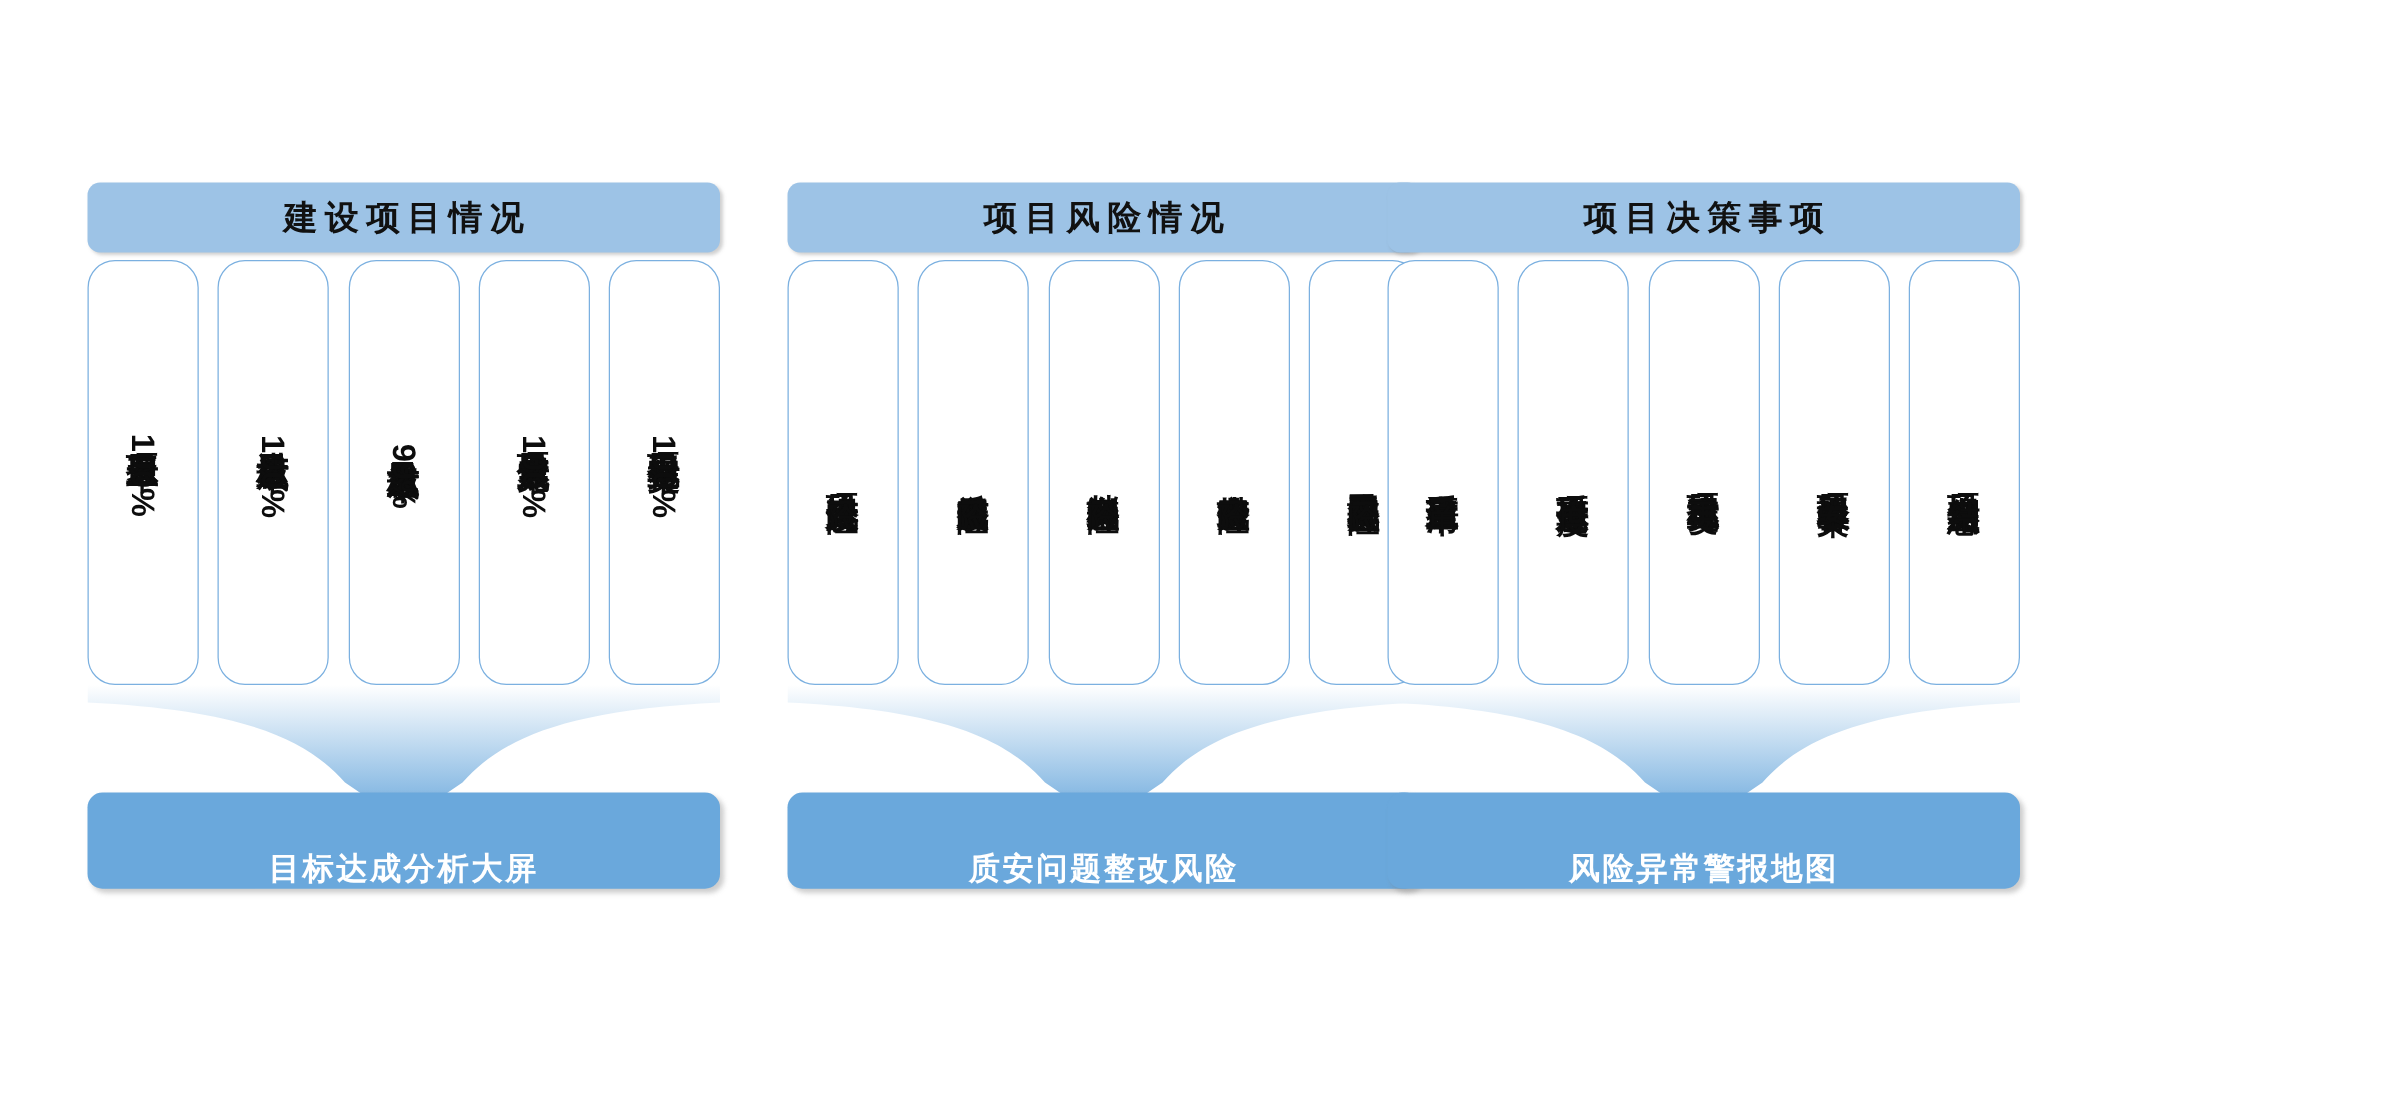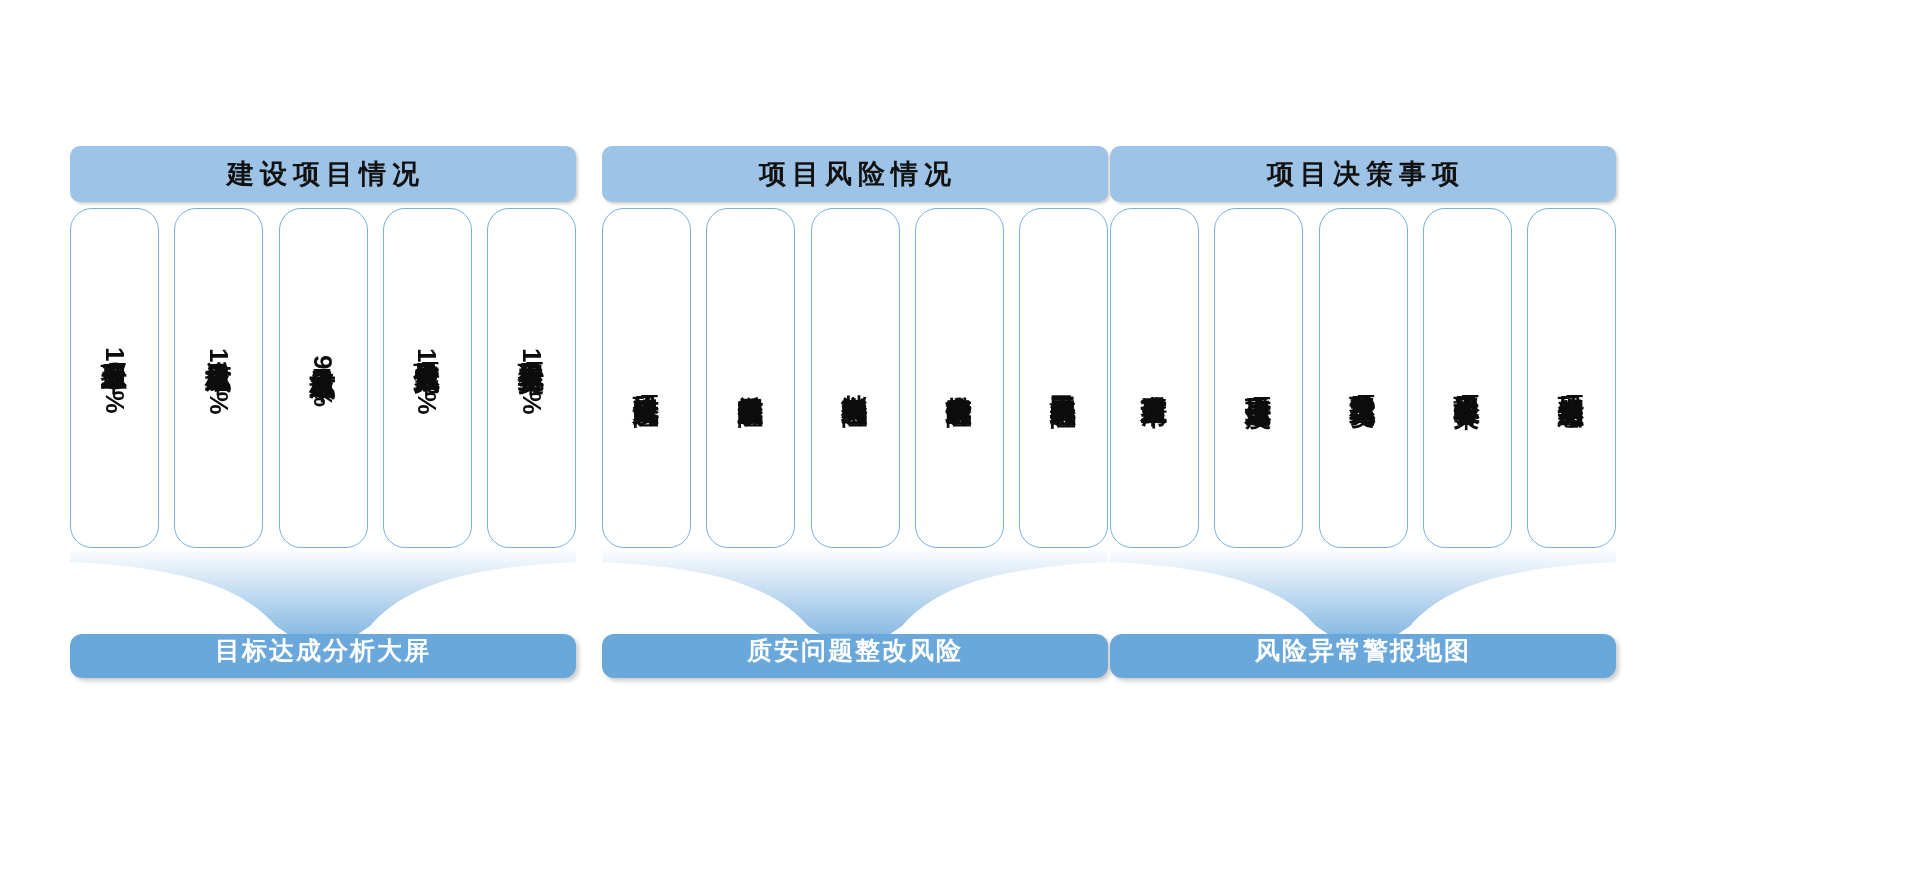--- a/index.html
+++ b/index.html
@@ -17,21 +17,21 @@
   }
 
   
   .group {
     position: absolute;
     top: 110px;
     width: 506px;
     height: 560px;
   }
   .group.g0 { left: 70px; }
-  .group.g1 { left: 602px; }
+  .group.g1 { left: 630px; }
   .group.g2 { left: 1110px; }
 
   
   .header-bar {
     position: absolute;
     left: 0; top: 0;
     width: 100%;
     height: 56px;
     background: #9dc3e6;
     border-radius: 10px;
@@ -90,25 +90,25 @@
     width: 100%;
     height: 110px;
   }
   .funnel svg { display: block; width: 100%; height: 100%; }
 
   
   .bottom-bar {
     position: absolute;
     left: 0; top: 488px;
     width: 100%;
-    height: 44px;
+    height: 77px;
     background: #6aa8dc;
     border-radius: 12px;
     display: flex;
-    align-items: flex-start;
+    align-items: flex-end;
     justify-content: center;
     box-shadow: 3px 3px 4px rgba(130,130,130,0.4);
   }
   .bottom-bar .label {
     font-size: 25px;
     font-weight: bold;
     color: #ffffff;
     letter-spacing: 2px;
   }
 </style>

